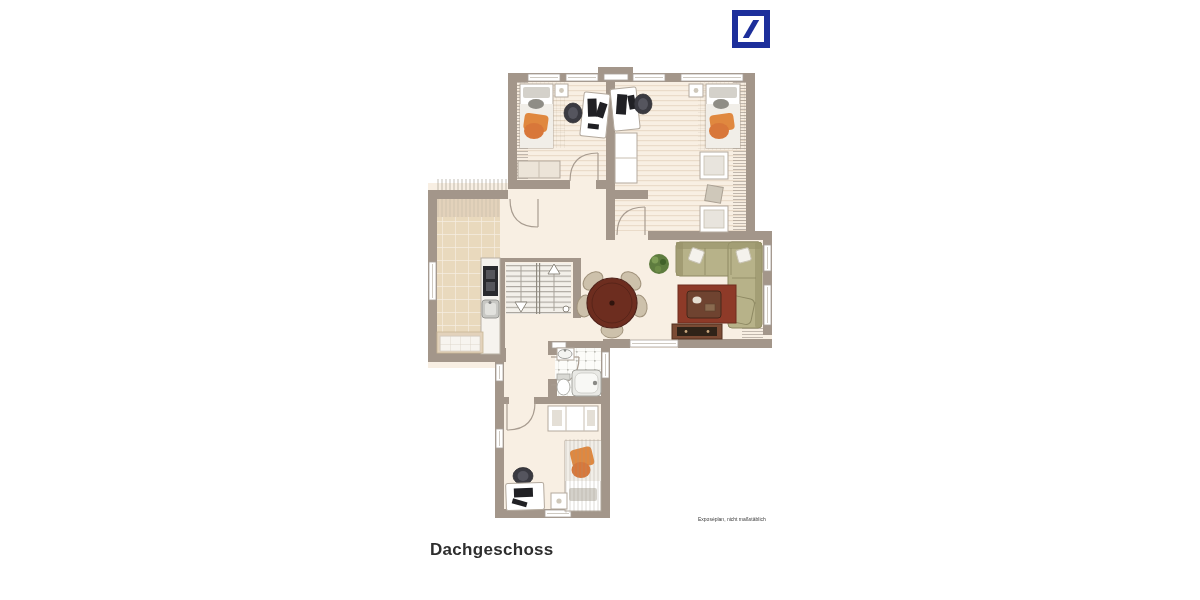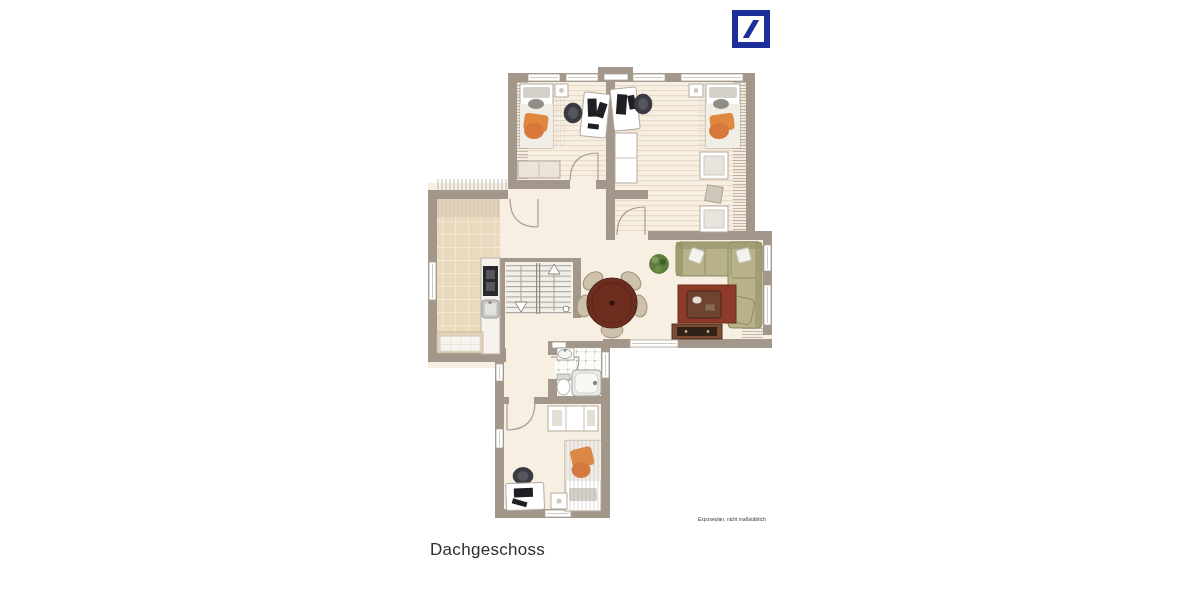--- a/index.html
+++ b/index.html
@@ -5,21 +5,21 @@
   html,body{margin:0;padding:0;background:#fff;}
   body{width:1200px;height:600px;position:relative;overflow:hidden;
        font-family:"Liberation Sans", sans-serif;}
   
   .db-logo{position:absolute;left:732px;top:10px;width:38px;height:38px;
            background:var(--logo_blue,#1d2f9b);}
   .db-logo .inner{position:absolute;left:6px;top:6px;width:26px;height:26px;background:#fff;}
   .db-logo .slash{position:absolute;left:10px;top:4px;width:6px;height:18px;
                   background:var(--logo_blue,#1d2f9b);transform:skewX(-30deg);}
   
-  .caption{position:absolute;left:430px;top:540px;font-size:17px;font-weight:normal;
+  .caption{position:absolute;left:430px;top:540px;font-size:17px;font-weight:bold;
            color:var(--text,#2e2e2e);letter-spacing:.3px;}
   .disclaimer{position:absolute;left:698px;top:516px;font-size:5px;color:#3c3c3c;}
   
   .wall{fill:var(--wall,#a3968a);}
   .floorfill{fill:var(--floor,#f8efe3);}
   .win{fill:#ffffff;stroke:#a8a099;stroke-width:.8;}
   .winline{stroke:#b9b1a6;stroke-width:.7;}
   .arc{fill:none;stroke:#a89c90;stroke-width:1.2;}
   .furnw{fill:#ffffff;stroke:#b3a99d;stroke-width:1;}
   .dark{fill:var(--device,#202024);}

